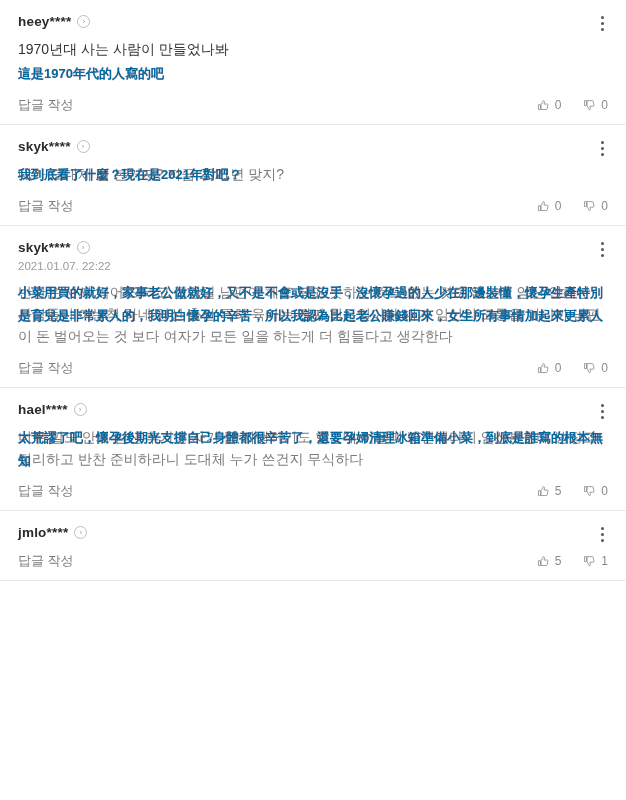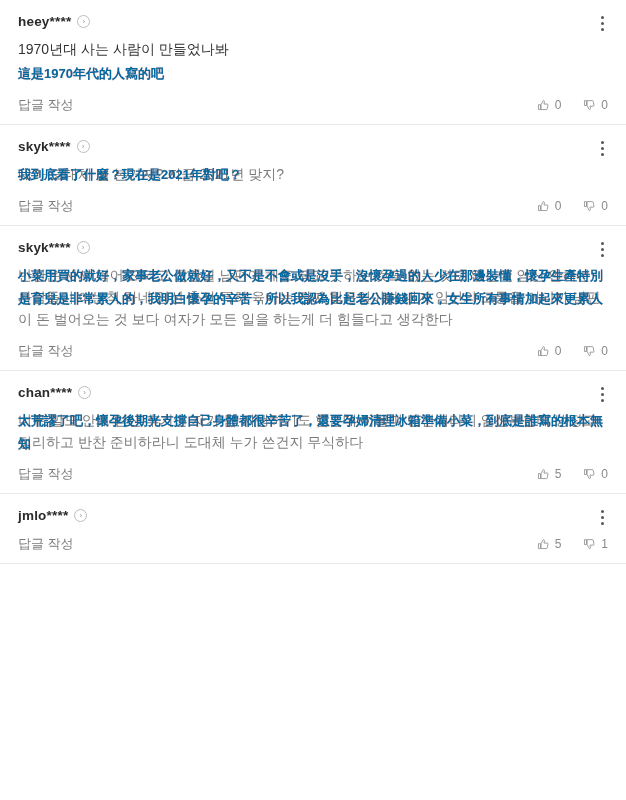--- a/index.html
+++ b/index.html
@@ -206,20 +206,21 @@
   <div class="comment">
     <div class="c-head">
       <span class="c-nick">skyk****</span>
       <span class="badge-circle">›</span>
     </div>
     <div class="kebab">
         <i></i>
         <i></i>
         <i></i>
       </div>
+    <div class="c-date">2021.01.07. 22:22</div>
     <div class="c-body">
       <div class="orig faded">반찬은 사서 먹어도 되고 집안일 남편이 해도 되고 못하는 것도 없는 것도 없는데 임신 안해본 사람들이 아는척 하네 임신 출산 특히 육아는 진짜 힘든일이다 내가 임신의 고통을 아니까 남편이 돈 벌어오는 것 보다 여자가 모든 일을 하는게 더 힘들다고 생각한다</div>
       <div class="overlay" style="top:0;">小菜用買的就好，家事老公做就好，又不是不會或是沒手，沒懷孕過的人少在那邊裝懂，懷孕生產特別是育兒是非常累人的，我明白懷孕的辛苦，所以我認為比起老公賺錢回來，女生所有事情加起來更累人</div>
     </div>
     <div class="c-foot">
       <span class="reply-btn">답글 작성</span>
       <span class="votes">
         <span class="vote">
           <span class="thumb">
               <svg width="13" height="13" viewBox="0 0 16 16">
@@ -235,21 +236,21 @@
               </svg>
             </span>
           <span>0</span>
         </span>
       </span>
     </div>
   </div>
 
   <div class="comment">
     <div class="c-head">
-      <span class="c-nick">chan****</span>
+      <span class="c-nick">hael****</span>
       <span class="badge-circle">›</span>
     </div>
     <div class="kebab">
         <i></i>
         <i></i>
         <i></i>
       </div>
     <div class="c-body">
       <div class="orig faded">너무 말도 안돼 임신 후기엔 자기 몸 지탱하기도 힘든데 하물며 반찬이라니 임산부한테 냉장고 정리하고 반찬 준비하라니 도대체 누가 쓴건지 무식하다</div>
       <div class="overlay" style="top:0;">太荒謬了吧，懷孕後期光支撐自己身體都很辛苦了，還要孕婦清理冰箱準備小菜，到底是誰寫的根本無知</div>

